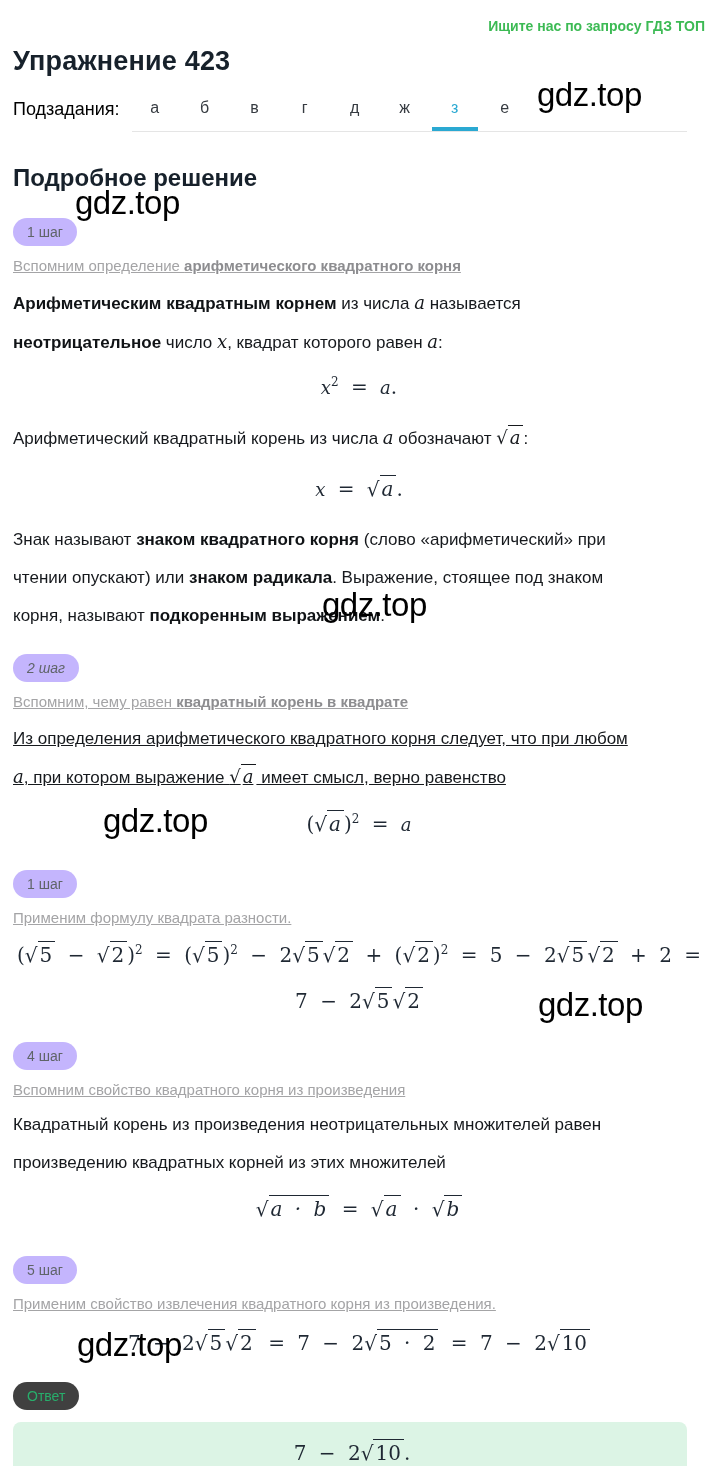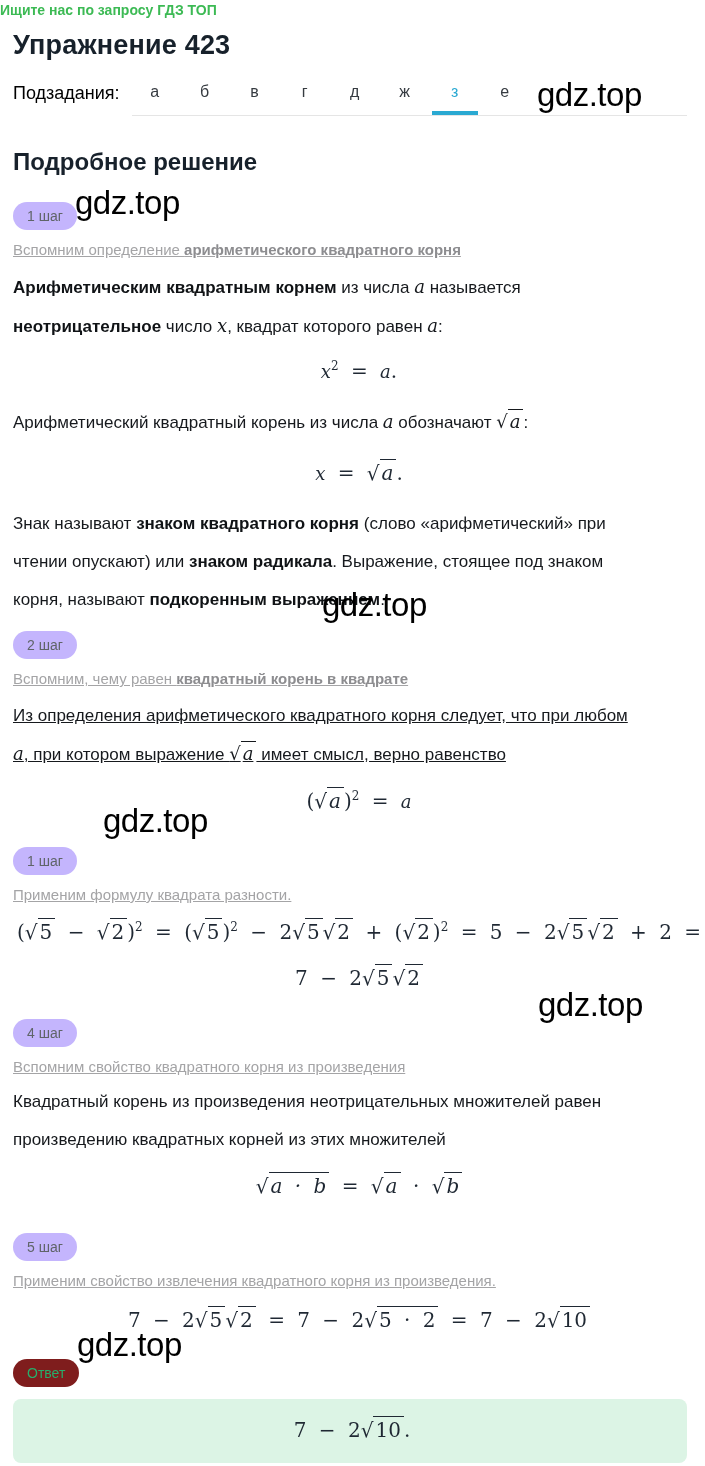--- a/index.html
+++ b/index.html
@@ -1,35 +1,35 @@
 <!DOCTYPE html>
 <html><head>
 <meta charset="utf-8">
 <style>
   * { margin:0; padding:0; box-sizing:border-box; }
   html,body { width:705px; background:#ffffff; font-family:"Liberation Sans", sans-serif; }
   body { position:relative; height:1466px; overflow:hidden; color:#16191d; }
 
-  .tagline { text-align:left; font-size:14px; font-weight:700; padding-top:2px; }
+  .tagline { text-align:right; font-size:14px; font-weight:700; padding-top:18px; }
 
   h1.page-title { font-size:27px; font-weight:700; color:#17212b; margin:12px 0 0 13px; letter-spacing:.2px; }
   h2.solution-title { font-size:24px; font-weight:700; color:#17212b; margin:32px 0 0 13px; }
 
   
   .tabs-row { display:flex; align-items:flex-end; margin:22px 18px 0 13px; }
   .tabs-label { font-size:18px; color:#000000; padding-bottom:12px; }
   .tabs-strip { display:flex; flex:1; margin-left:12px; border-bottom:1px solid #e5e5e5; }
   .tab { width:46px; margin-right:4px; text-align:center; font-size:16px; color:#363b41;
          padding-bottom:10px; border-bottom:4px solid transparent; cursor:pointer; }
   .tab.active { color:#2aa9d2; border-bottom-color:#2aa9d2; }
 
   
   .badge { display:inline-block; background:#c4b5fd; color:#5f6468; font-size:14px;
            padding:6px 14px; border-radius:16px; margin-left:13px; }
-  .badge.answer { background:#7f1d1d; color:#27ae6b; }
+  .badge.answer { background:#404040; color:#27ae6b; }
 
   
   .desc { margin:11px 0 0 13px; font-size:15px; color:#a4a4a6;text-decoration:underline; }
   .desc b { color:#8d8d90; }
 
   
   .p { margin:10px 0 0 13px; font-size:17px; line-height:38px; color:#16191d; }
   .p b { color:#101316; }
   .mvar { font-family:"DejaVu Serif", serif; font-style:italic; font-size:18px; }
 
@@ -42,21 +42,21 @@
   .sq .rad { border-top:1.5px solid currentColor; padding:1px 3px 0 2px; }
   .sq .rad.it { font-style:italic; }
   .p .sq { font-family:"DejaVu Serif", serif; font-size:18px; }
 
   
   #badge1 { margin-top:26px; }
   #f1 { margin-top:2px; }
   #p2 { margin-top:8px; }
   #f2 { margin-top:8px; }
   #p3 { margin-top:8px; }
-  #badge2 { margin-top:12px; }
+  #badge2 { margin-top:19px;font-style:italic; }
   #p4 { margin-top:10px;text-decoration:underline; }
   #f3 { margin-top:4px; }
   #badge3 { margin-top:22px; }
   #f4 { margin-top:6px; }
   #badge4 { margin-top:18px; }
   #p5 { margin-top:8px; }
   #f5 { margin-top:4px; }
   #badge5 { margin-top:24px; }
   #f6 { margin-top:8px; }
   #badge6 { margin-top:16px; }

